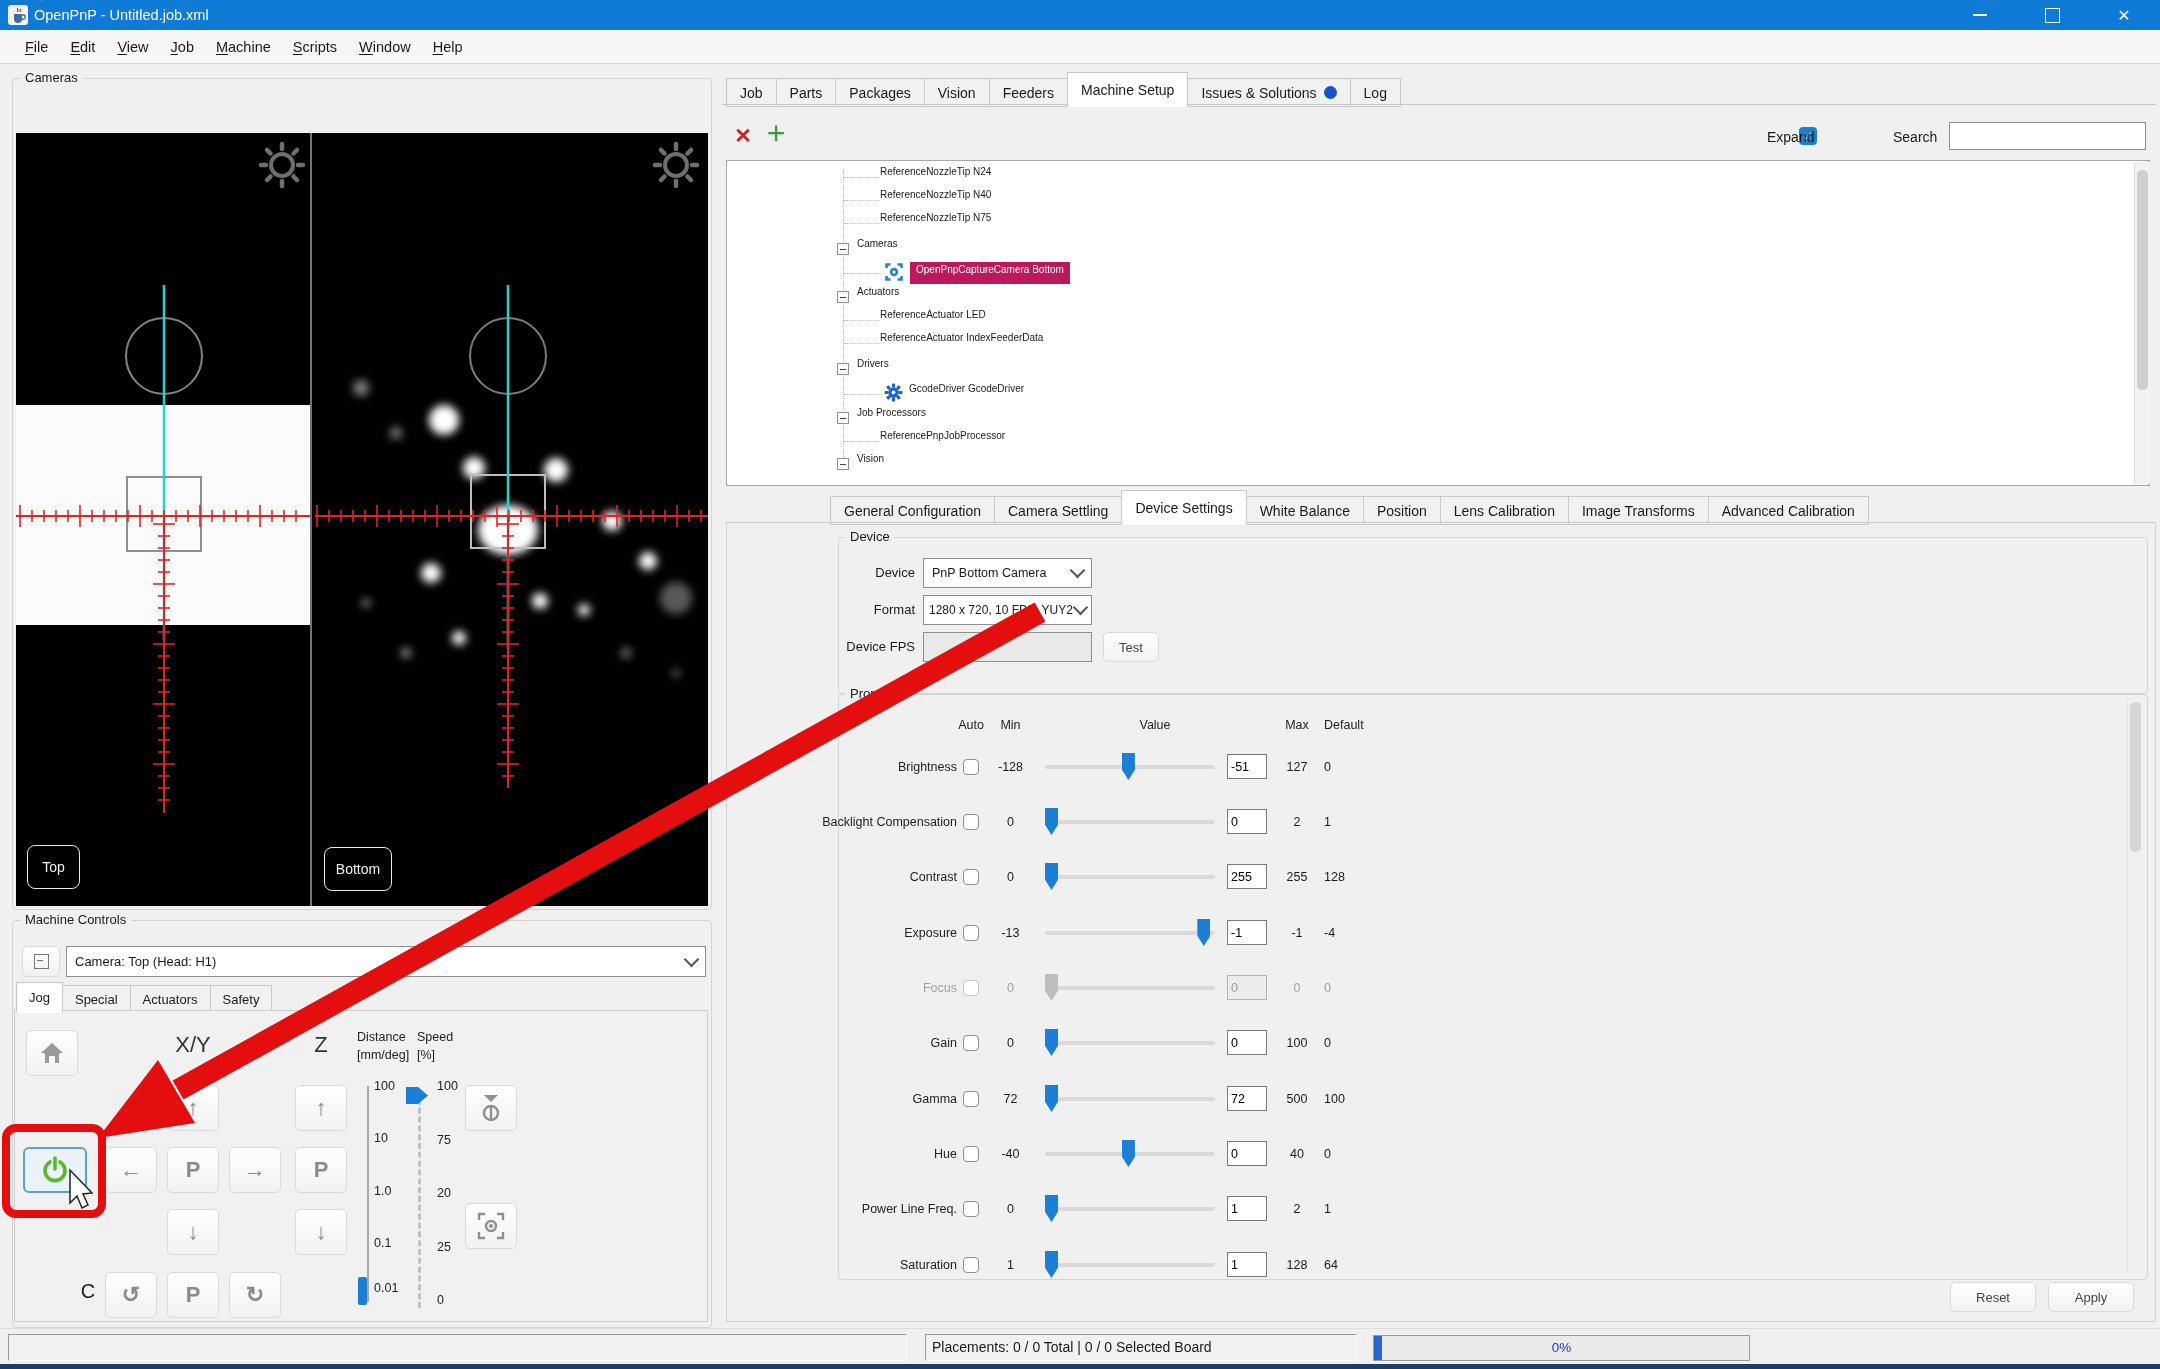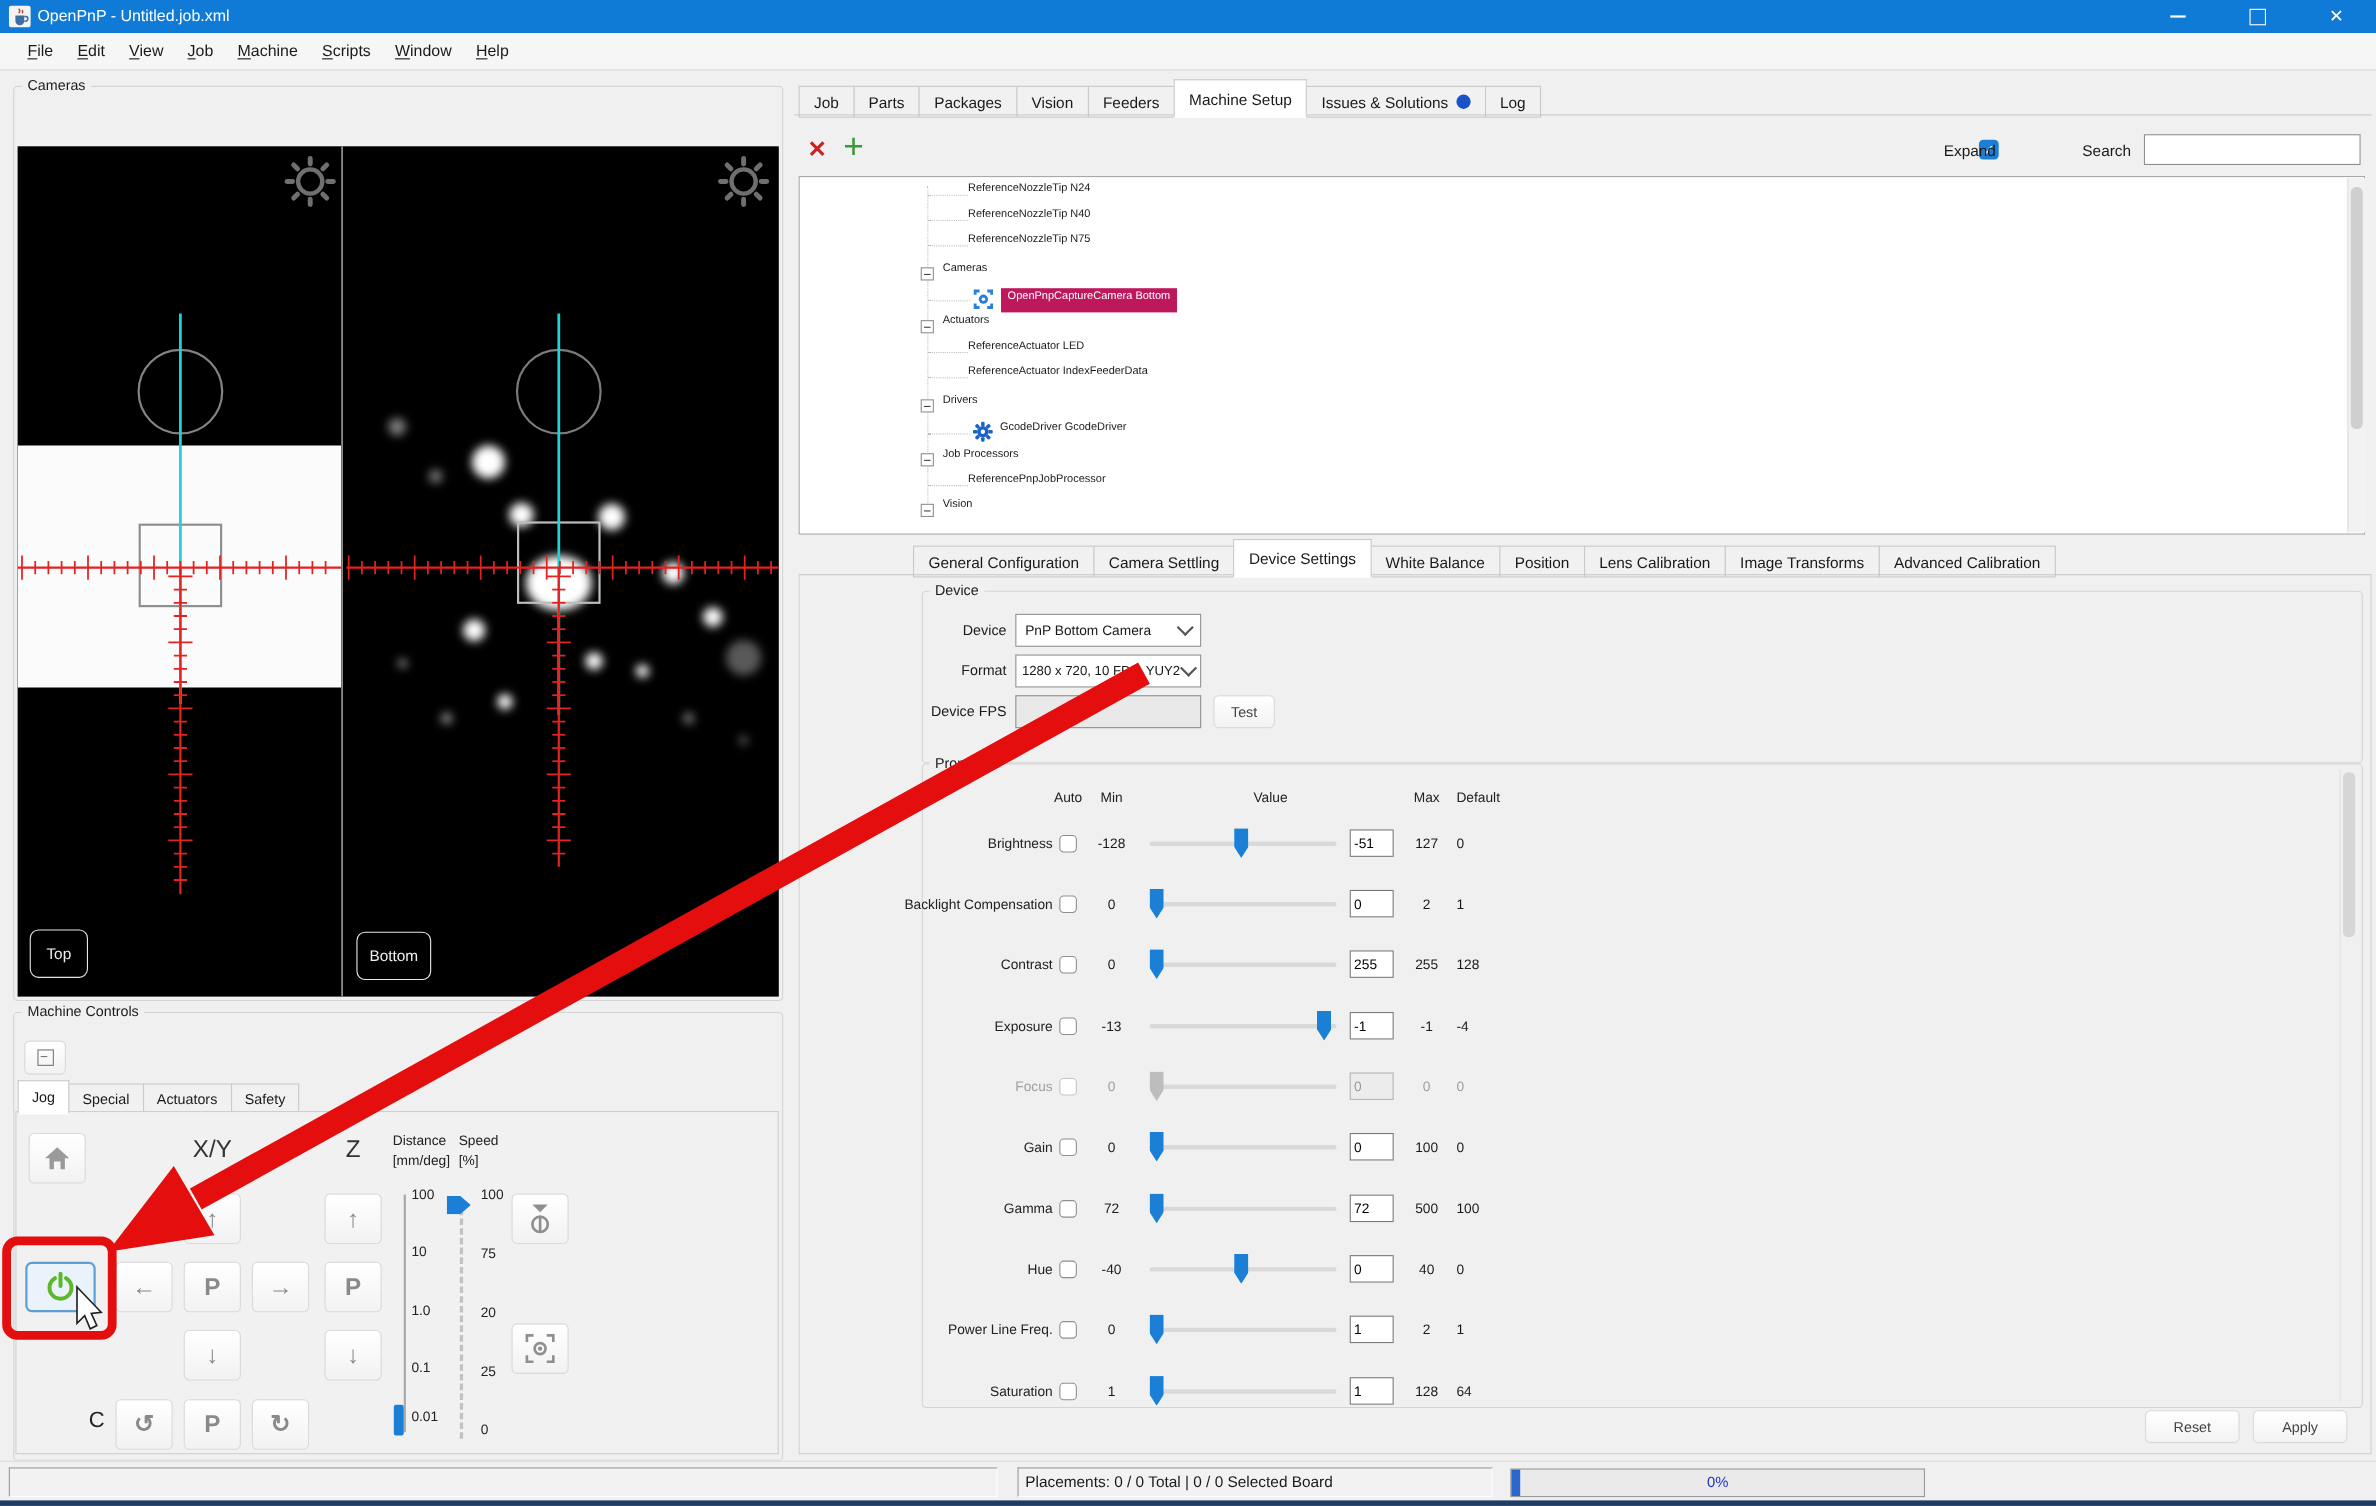--- a/index.html
+++ b/index.html
@@ -267,20 +267,24 @@
   <div class="abs" style="left:324px;top:847px;width:66px;height:42px;border:1.5px solid #e8e8e8;border-radius:8px;color:#f0f0f0;font-size:14px;display:flex;align-items:center;justify-content:center">Bottom</div>
 
   <div class="abs grouplabel" style="left:20px;top:912px">Machine Controls</div>
   <div class="abs groupbox" style="left:12px;top:920px;width:698px;height:406px"></div>
 
   <div class="abs btn" style="left:22px;top:946px;width:38px;height:31px">
     <div style="width:13px;height:13px;border:1.4px solid #777;position:relative">
         <div style="position:absolute;left:2.5px;top:4.5px;width:6px;height:1.6px;background:#777"></div>
       </div>
   </div>
+  <div class="abs combo" style="left:66px;top:946px;width:640px;height:31px">
+    <span>Camera: Top (Head: H1)</span>
+    <span class="chev"></span>
+  </div>
 
   <div class="abs tabrow" style="left:16px;top:982px">
       <div class="mc-tab active">
         <span>Jog</span>
       </div>
       <div class="mc-tab">
         <span>Special</span>
       </div>
       <div class="mc-tab">
         <span>Actuators</span>

